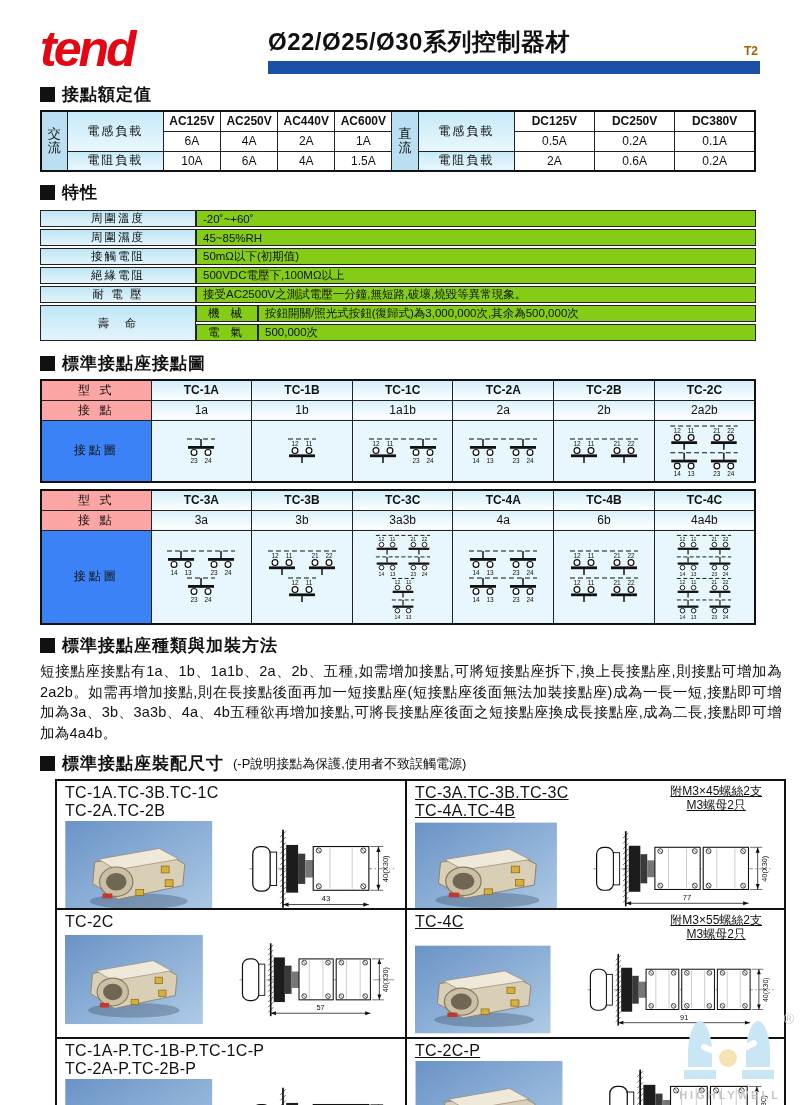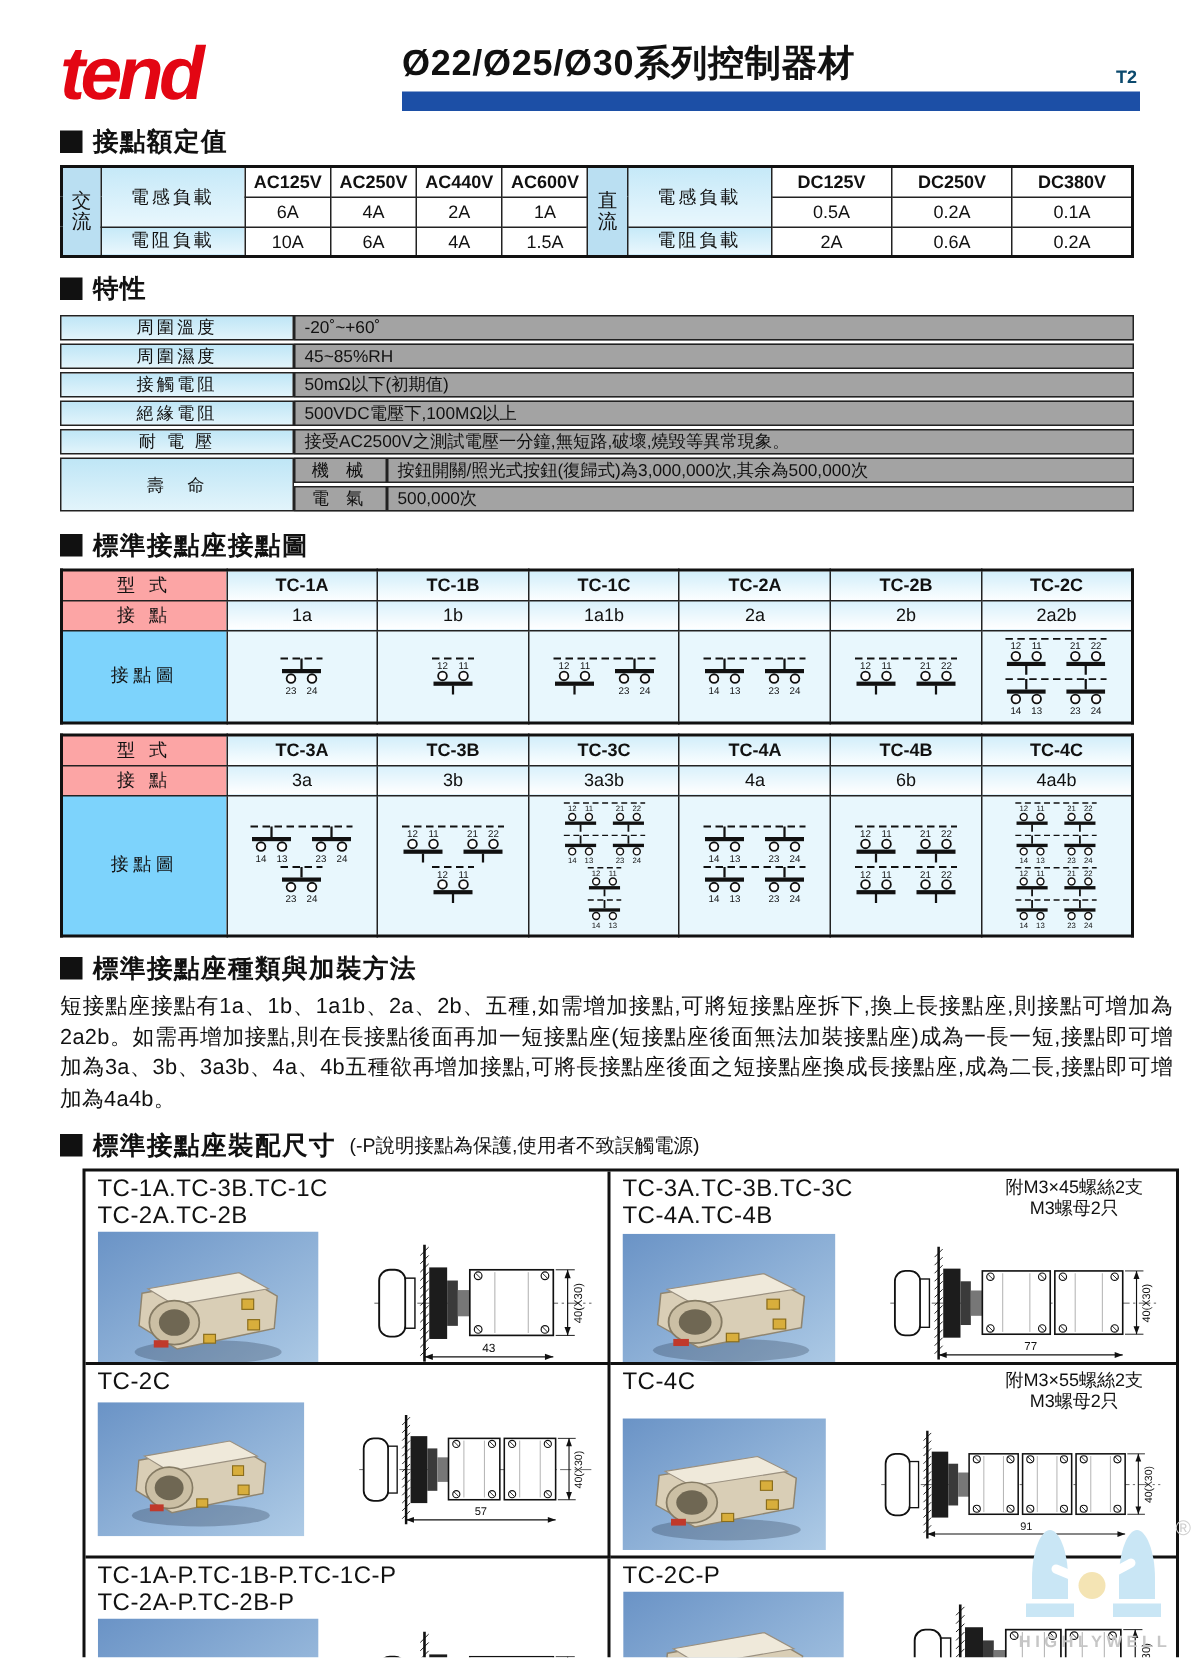--- a/index.html
+++ b/index.html
@@ -6,62 +6,62 @@
   html,body { background:#fff; }
   body { font-family:"Liberation Sans","DejaVu Sans",sans-serif; color:#111; }
   #page { position:relative; width:800px; height:1105px; background:#fff; overflow:hidden; padding:26px 40px 0 40px; }
 
   
   .header { display:flex; align-items:flex-start; }
   .logo { width:228px; font-size:50px; font-weight:900; font-style:italic; color:#e30613; letter-spacing:-3px; line-height:46px; font-family:"Liberation Sans",sans-serif; }
   .title-wrap { flex:1; }
   .title-row { display:flex; justify-content:space-between; align-items:flex-end; }
   .page-title { font-size:24px; font-weight:700; letter-spacing:0.5px; }
-  .page-code { font-size:12px; color:#0c4a6e; font-weight:700; padding-right:2px; }
+  .page-code { font-size:12px; color:#a16207; font-weight:700; padding-right:2px; }
   .bluebar { height:13px; background:#1c4fa6; margin-top:3px; }
 
   
   .sec-head { display:flex; align-items:center; gap:7px; margin:9px 0 4px 0; }
   .sec-sq { width:15px; height:15px; background:#111; flex:0 0 auto; }
   .sec-title { font-size:17px; font-weight:700; letter-spacing:1px; }
   .sec-note { font-size:13px; font-weight:400; margin-left:2px; }
 
   
   table { border-collapse:collapse; }
   .ratings { width:716px; table-layout:fixed; border:2px solid #111; }
   .ratings th, .ratings td { border:1px solid #222; text-align:center; font-size:12px; height:20px; padding:0; }
   .ratings .side { background:#badff2; font-weight:400; font-size:13px; line-height:14px; }
   .ratings .lbl { background:linear-gradient(#c6e9f8,#e9f7fd); font-size:12px; letter-spacing:2px; }
   .ratings .hdr { background:#fff; font-weight:700; }
   .ratings .val { background:#fff; }
 
   
   .chars { width:716px; table-layout:fixed; border-collapse:separate; border-spacing:0 2px; }
-  .chars td { border:1px solid #222; font-size:11.5px; height:16px; padding:0 6px; background:#a3a3a3; }
+  .chars td { border:1px solid #222; font-size:11.5px; height:16px; padding:0 6px; background:#84cc16; }
   .chars .lbl { background:linear-gradient(#bfe6f6,#e2f4fb); text-align:center; letter-spacing:2px; }
   .chars .sub { text-align:center; letter-spacing:4px; }
   .chars .val { text-align:left; }
 
   
   .diagt { width:716px; table-layout:fixed; border:2px solid #111; margin-bottom:6px; }
   .diagt td, .diagt th { border:1px solid #222; text-align:center; font-size:12px; padding:0; }
   .diagt .lbl { background:#fca5a5; font-weight:400; letter-spacing:3px; height:20px; }
   .diagt .model { background:linear-gradient(#d2eefa,#fbfeff); font-weight:700; height:20px; }
   .diagt .contact { background:linear-gradient(#d8f0fb,#ffffff); height:20px; }
-  .diagt .dlbl { background:#7dd3fc; }
+  .diagt .dlbl { background:#3b82f6; }
   .diagt .diag { background:#e8f7fd; vertical-align:middle; }
   .diagt .diag svg { display:block; margin:2px auto; }
 
   
   .types-para { width:742px; font-size:14.5px; line-height:1.42; text-align:justify; letter-spacing:0.2px; margin-top:2px; }
 
   
   .dim-grid { width:731px; margin-left:15px; margin-top:4px; border:2px solid #111; display:grid; grid-template-columns:350px 1fr; grid-template-rows:129px 129px 133px; }
   .dim-cell { border-right:2px solid #111; border-bottom:2px solid #111; padding:3px 8px 2px 8px; position:relative; overflow:hidden; }
-  .dim-cell:nth-child(2n) { border-right:none; }
+  .dim-cell:nth-child(2n) { border-right:none;text-decoration:underline; }
   .dim-cell:nth-child(5), .dim-cell:nth-child(6) { border-bottom:none; }
   .cell-top { display:flex; justify-content:space-between; align-items:flex-start; }
   .cell-title { font-size:16px; line-height:18px; letter-spacing:0.3px; }
   .cell-note { font-size:12px; line-height:14px; text-align:center; padding-right:14px; }
   .cell-body { display:flex; justify-content:space-between; align-items:flex-end;gap:35px; }
   .cell-body svg { display:block; }
   .watermark { position:absolute; right:6px; bottom:4px; width:128px; text-align:center; }
   .wm-text { font-size:11px; font-weight:700; color:#c6c6c6; letter-spacing:3px; }
   .wm-reg { position:absolute; top:-6px; right:0; font-size:14px; color:#d0d0d0; }
 </style>

